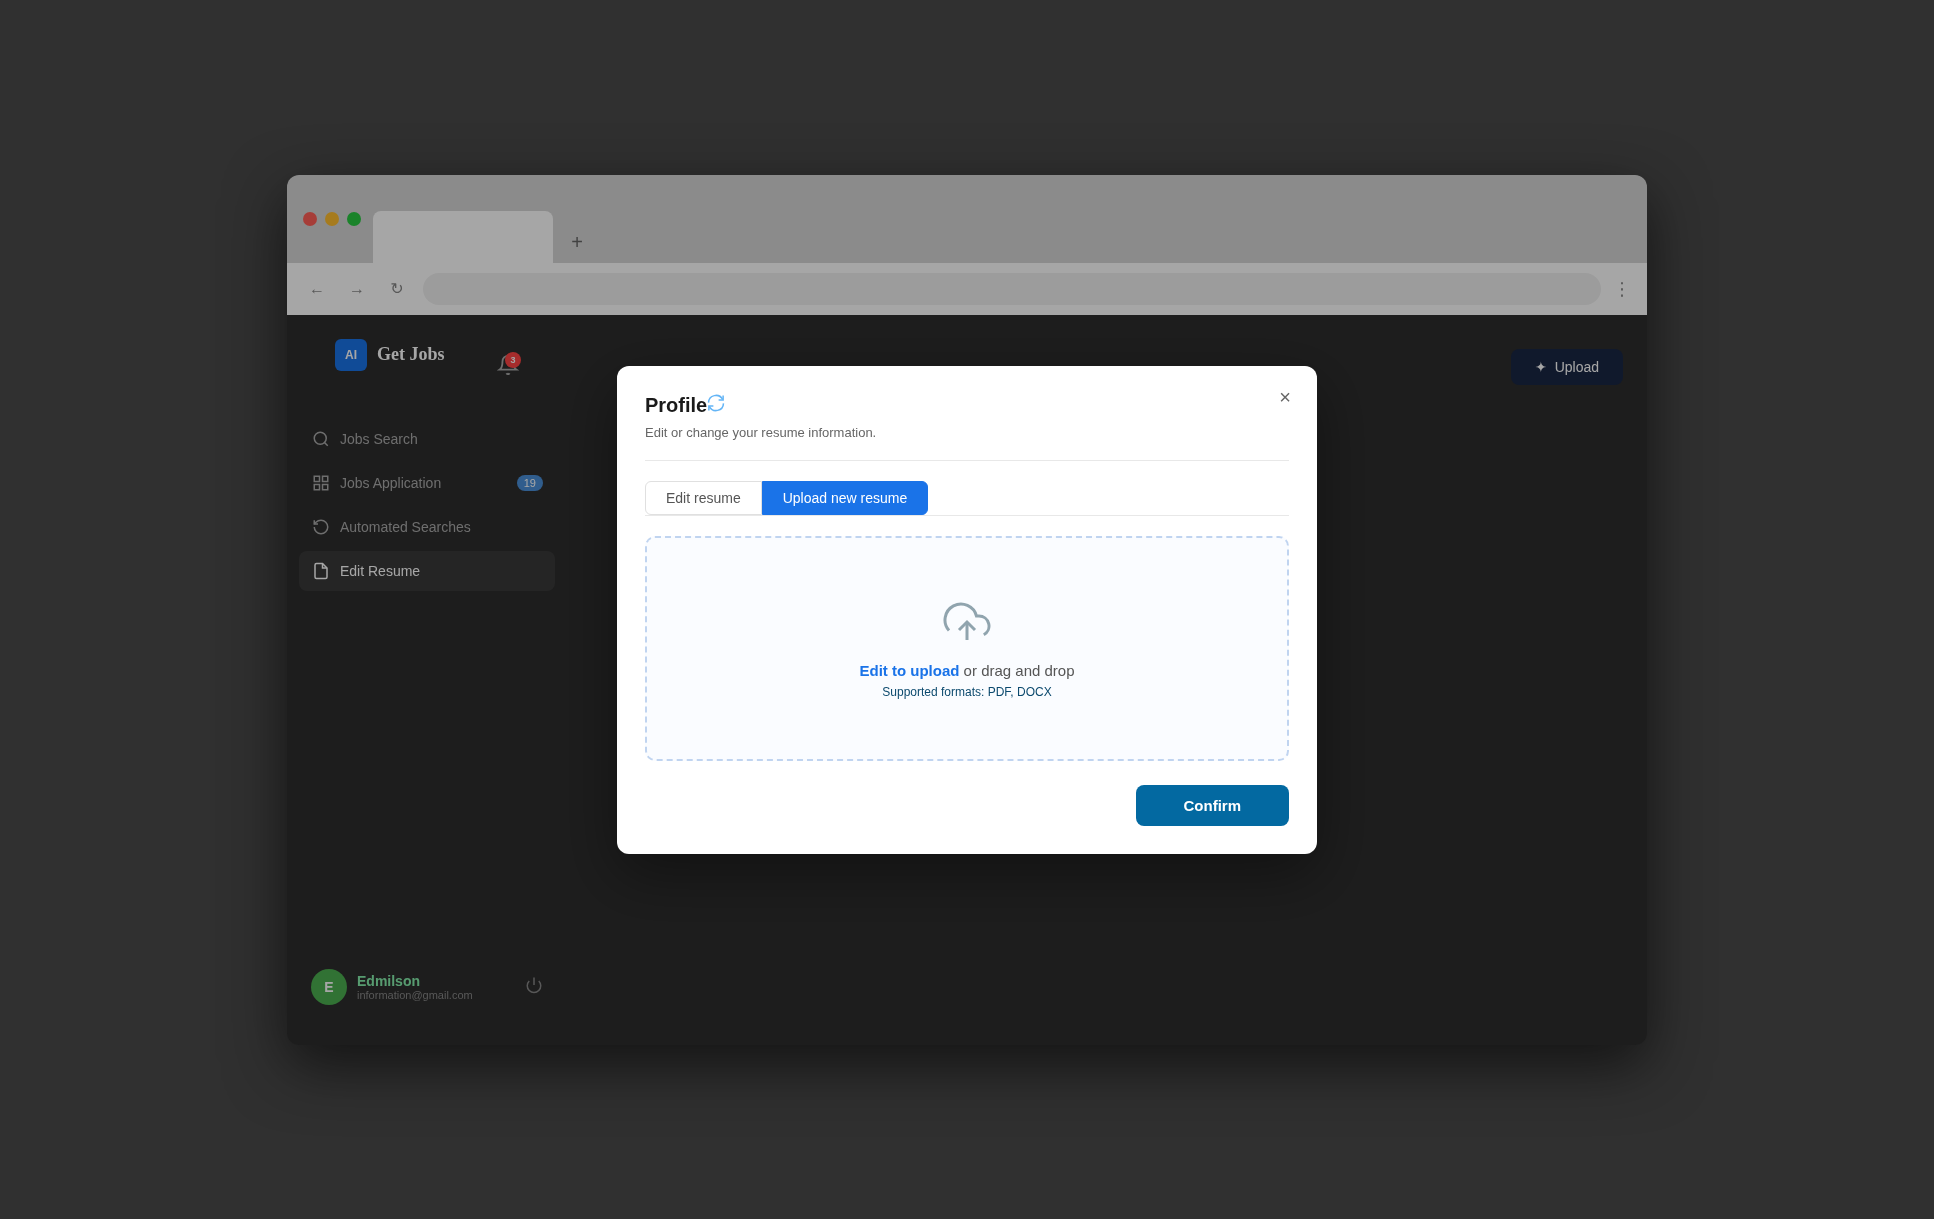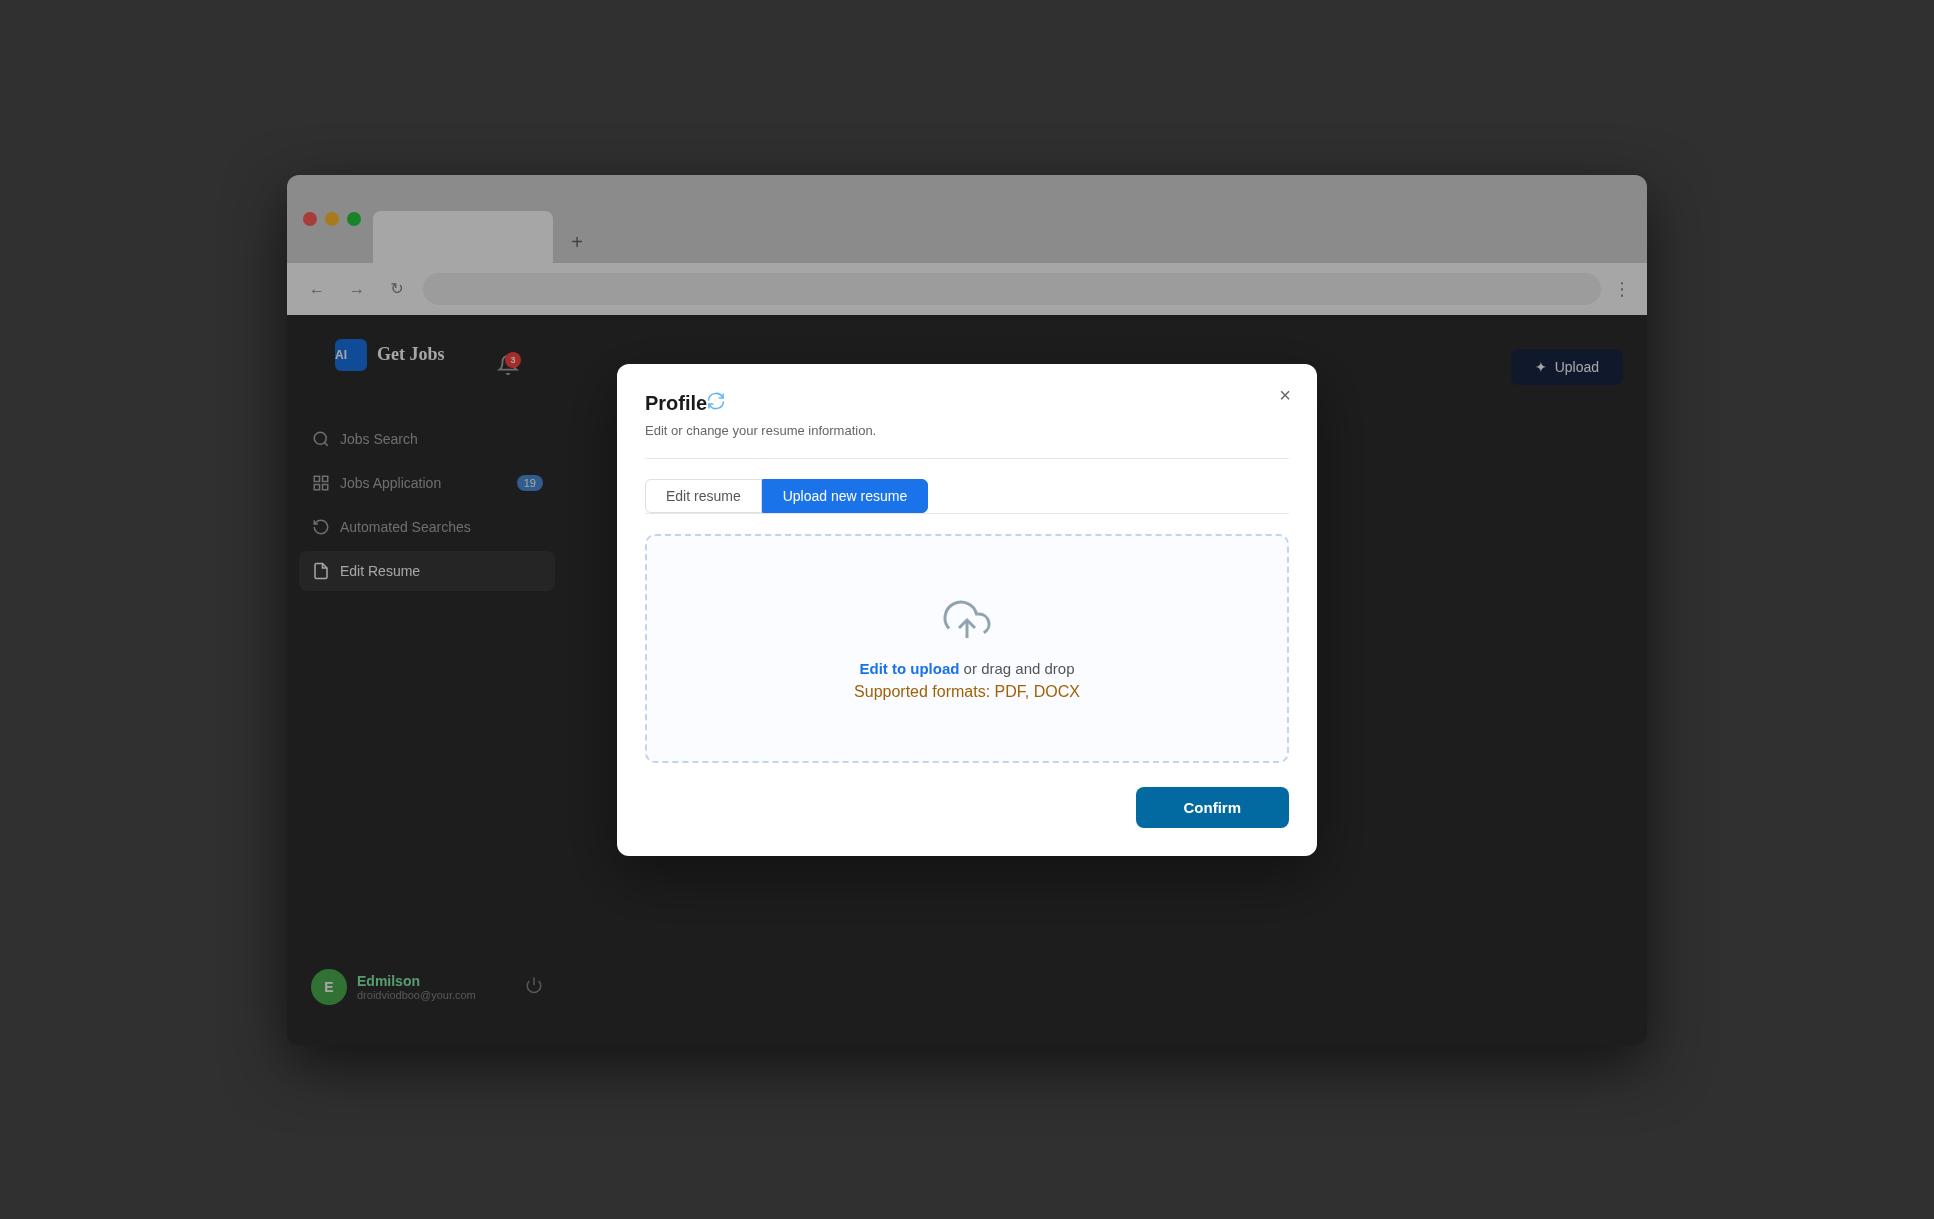--- a/index.html
+++ b/index.html
@@ -147,20 +147,21 @@
       padding: 0 24px 24px;
     }
 
     .logo-icon {
       width: 32px;
       height: 32px;
       background: #1a73e8;
       border-radius: 6px;
       display: flex;
       align-items: center;
+      justify-content: center;
       color: white;
       font-size: 12px;
       font-weight: bold;
     }
 
     .logo-text {
       color: #ffffff;
       font-size: 18px;
       font-weight: 600;
       font-family: Liberation Serif, serif;
@@ -378,22 +379,22 @@
       color: #555;
       margin-bottom: 6px;
     }
 
     .upload-click {
       color: #1a73e8;
       font-weight: 600;
     }
 
     .upload-formats {
-      font-size: 16px;
-      color: #a16207;
+      font-size: 12px;
+      color: #0c4a6e;
     }
 
     
     .modal-footer {
       display: flex;
       justify-content: flex-end;
     }
 
     .confirm-btn {
       background: #0369a1;
@@ -514,21 +515,21 @@
         </div>
 
       </div>
 
       <div class="sidebar-user">
         <div class="user-avatar">
           <span>E</span>
         </div>
         <div class="user-info">
           <div class="user-name">Edmilson</div>
-          <div class="user-email">droidviodboo@your.com</div>
+          <div class="user-email">information@gmail.com</div>
         </div>
         <div class="user-power">
           <svg width="18" height="18" viewBox="0 0 24 24" fill="none" stroke="currentColor" stroke-width="2">
             <path d="M18.36 6.64a9 9 0 1 1-12.73 0"></path>
             <line x1="12" y1="2" x2="12" y2="12"></line>
           </svg>
         </div>
       </div>
     </div>
 

